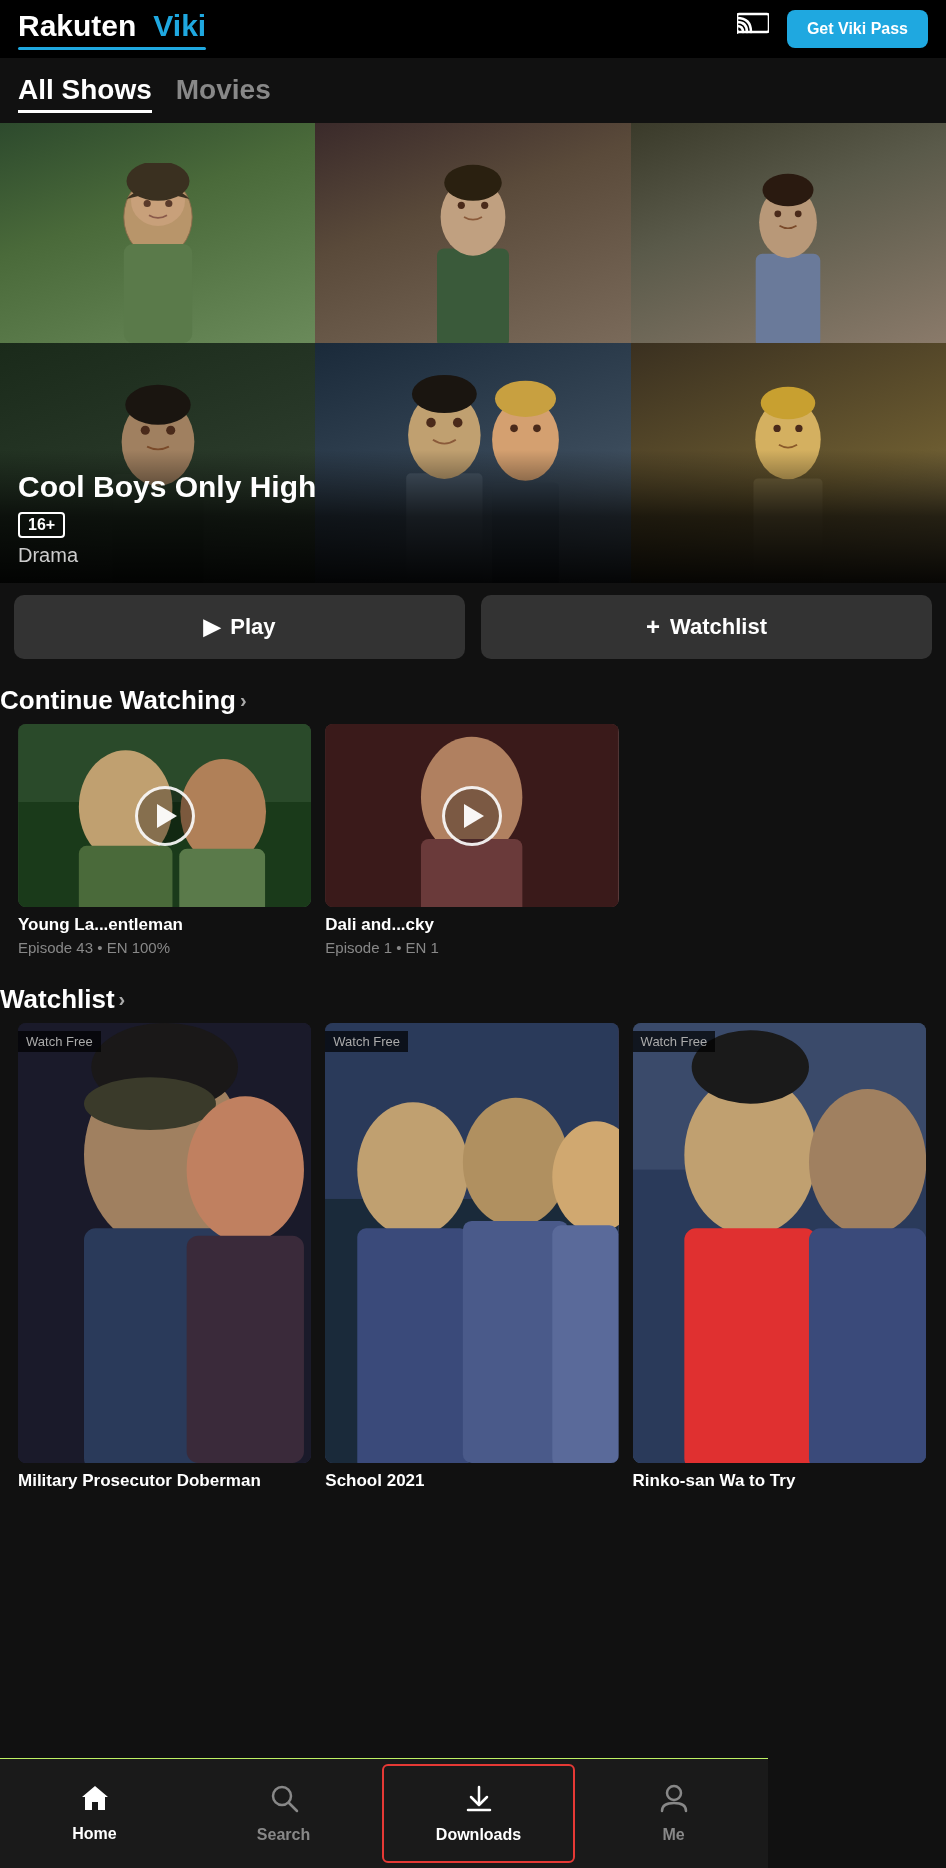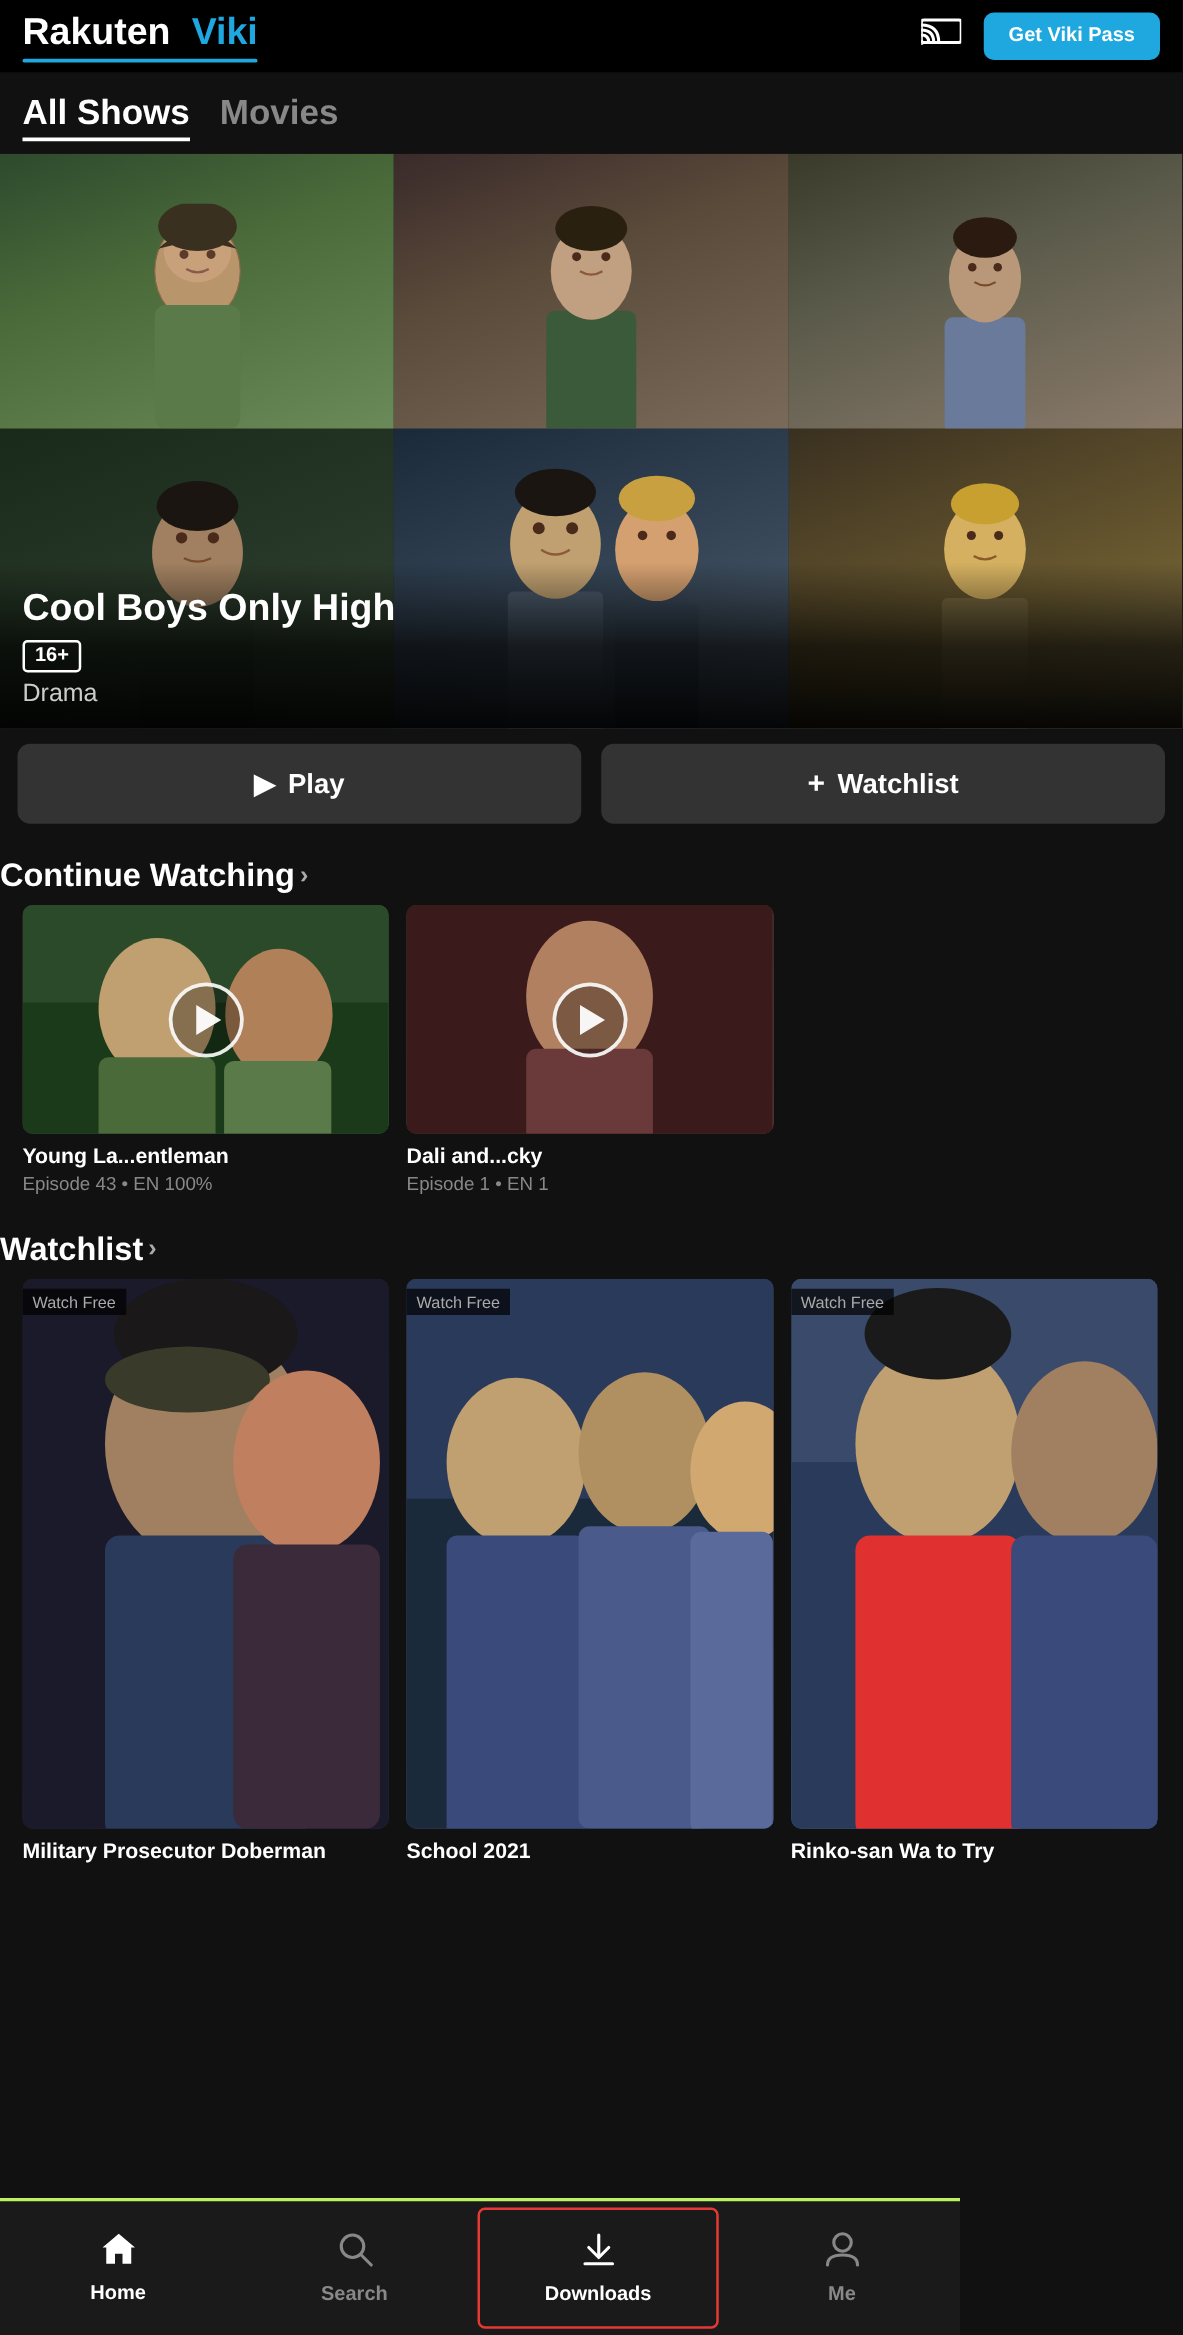--- a/index.html
+++ b/index.html
@@ -29,21 +29,20 @@
     .logo-rakuten { color: #fff; }
     .logo-viki { color: #1fa8e0; }
     .logo-underline {
       height: 3px;
       background: #1fa8e0;
       margin-top: 4px;
       border-radius: 2px;
     }
     .header-right {
       display: flex;
-      align-items: center;
       gap: 18px;
     }
     .cast-icon {
       color: #fff;
       font-size: 28px;
     }
     .viki-pass-btn {
       background: #1fa8e0;
       color: #fff;
       border: none;
@@ -268,21 +267,21 @@
     .thumb-school { background: linear-gradient(135deg, #2a2a3a 0%, #4a4a6a 100%); }
     .thumb-rinko { background: linear-gradient(135deg, #2a3a4a 0%, #4a6a8a 100%); }
 
     
     .bottom-nav {
       position: fixed;
       bottom: 0;
       left: 0;
       width: 768px;
       background: #1a1a1a;
-      border-top: 3px solid #bef264;
+      border-top: 1px solid #bef264;
       display: flex;
       height: 110px;
       justify-content: center;
     }
     .nav-item {
       flex: 1;
       display: flex;
       flex-direction: column;
       align-items: center;
       justify-content: center;

